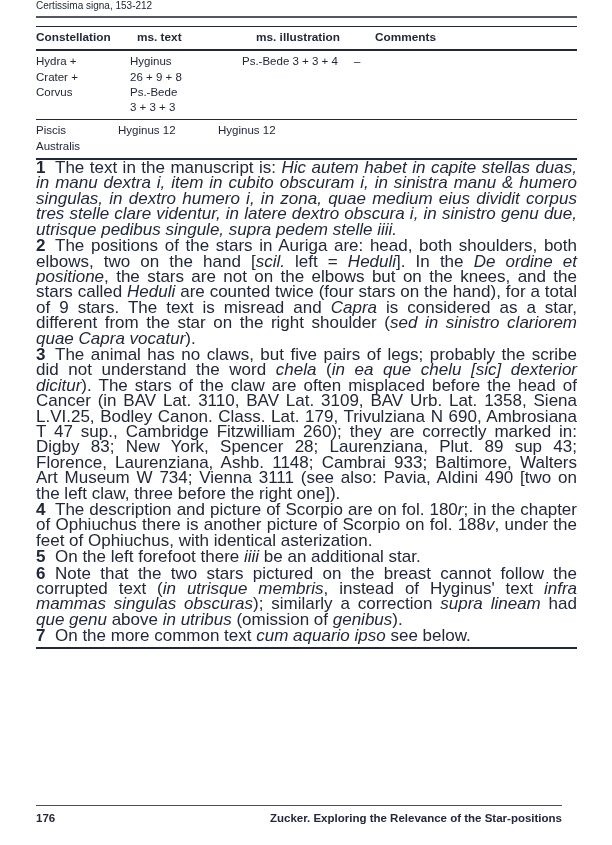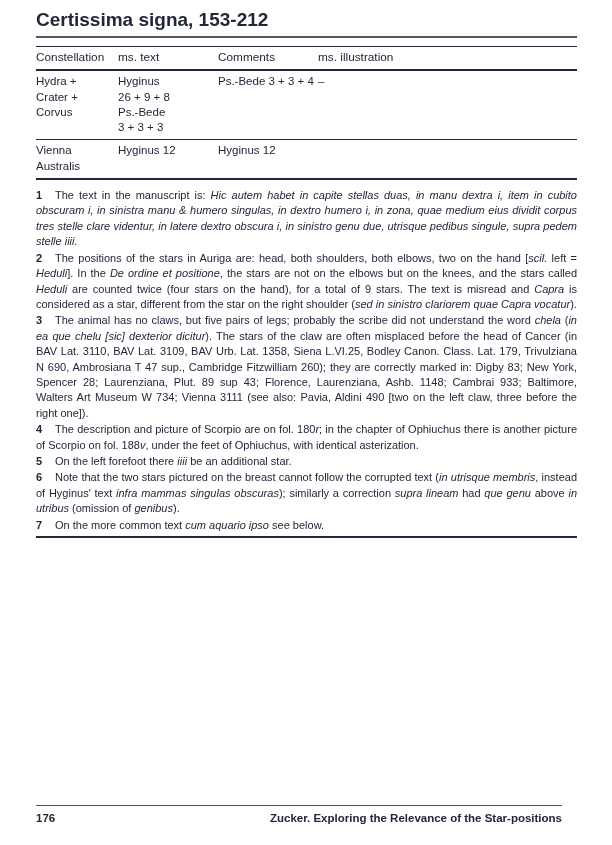--- a/index.html
+++ b/index.html
@@ -6,41 +6,41 @@
   body{
     width:612px;height:845px;
     background:#ffffff;
     font-family:"Liberation Sans", sans-serif;
     color:#222839;
     position:relative;
     overflow:hidden;
   }
   .content{position:absolute;left:36px;right:35px;top:0;}
   .running-head{
-    padding-top:9px;
-    font-size:19px;font-weight:bold;
+    padding-top:0;
+    font-size:10px;font-weight:normal;
   }
   .title-rule{height:2px;background:#55565f;margin-top:5px;}
   .ms-table{margin-top:8px;font-size:11.5px;line-height:15.3px;}
   .t-row{
     display:grid;
     grid-template-columns:82px 100px 100px 1fr;
   }
   .t-head{
     border-top:1px solid #222839;
     border-bottom:2px solid #222839;
-    font-weight:normal;font-size:11.8px;
+    font-weight:bold;font-size:11.8px;gap:19px;
   }
   .t-head .cell{padding:3px 0 4px;}
-  .t-body1{border-bottom:1px solid #222839;}
+  .t-body1{border-bottom:1px solid #222839;gap:12px;}
   .t-body2{border-bottom:2px solid #222839;}
   .t-row .cell{padding:3px 0 4px;white-space:pre-line;}
   .comment-cell{display:flex;gap:9px;white-space:normal;}
   .comment-cell .dash{flex:0 0 auto;}
-  .notes{margin-top:8px;font-size:11px;line-height:15.4px;text-align:justify;}
+  .notes{margin-top:0;font-size:17px;line-height:15.4px;text-align:justify;}
   .notes p{margin:0 0 1px 0;}
   .note-num{font-weight:bold;display:inline-block;width:19px;}
   .end-rule{height:2px;background:#222839;margin-top:3px;}
   .footer{
     position:absolute;left:36px;right:50px;top:805px;
     border-top:1.5px solid #4a4f5c;
     display:flex;justify-content:space-between;
     padding-top:6px;
     font-weight:bold;font-size:11.5px;
   }
@@ -50,40 +50,40 @@
 
 <div class="content">
 
   <div class="running-head">Certissima signa, 153-212</div>
   <div class="title-rule"></div>
 
   <div class="ms-table">
     <div class="t-row t-head">
       <div class="cell">Constellation</div>
       <div class="cell">ms. text</div>
+      <div class="cell">ms. illustration</div>
       <div class="cell">Comments</div>
-      <div class="cell">ms. illustration</div>
     </div>
 
     <div class="t-row t-body1">
       <div class="cell">Hydra +
 Crater +
 Corvus</div>
       <div class="cell">Hyginus
 26 + 9 + 8
 Ps.-Bede
 3 + 3 + 3</div>
       <div class="cell">Ps.-Bede 3 + 3 + 4</div>
       <div class="cell comment-cell">
         <span class="dash">–</span>
       </div>
     </div>
 
     <div class="t-row t-body2">
-      <div class="cell">Vienna
+      <div class="cell">Piscis
 Australis</div>
       <div class="cell">Hyginus 12</div>
       <div class="cell">Hyginus 12</div>
       <div class="cell comment-cell">
         <span class="dash"></span>
         <span></span>
       </div>
     </div>
   </div>
 

